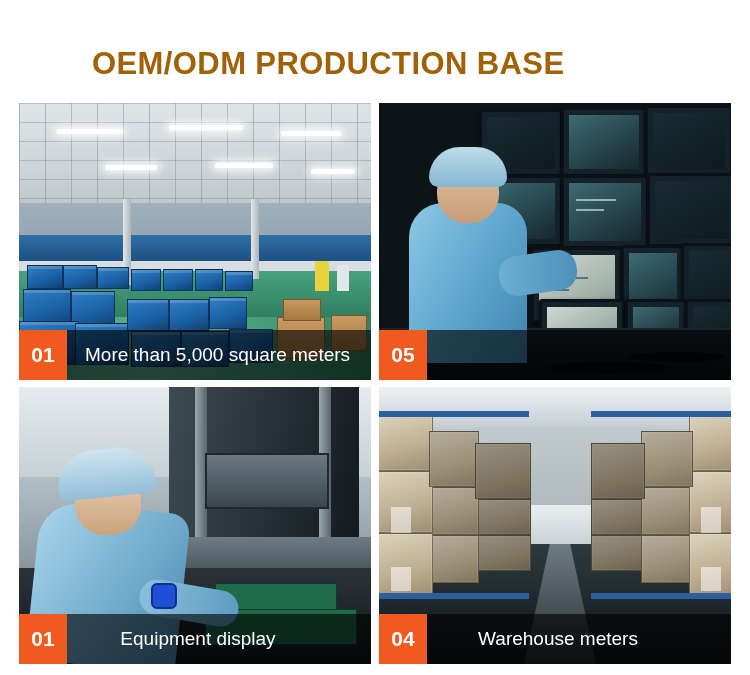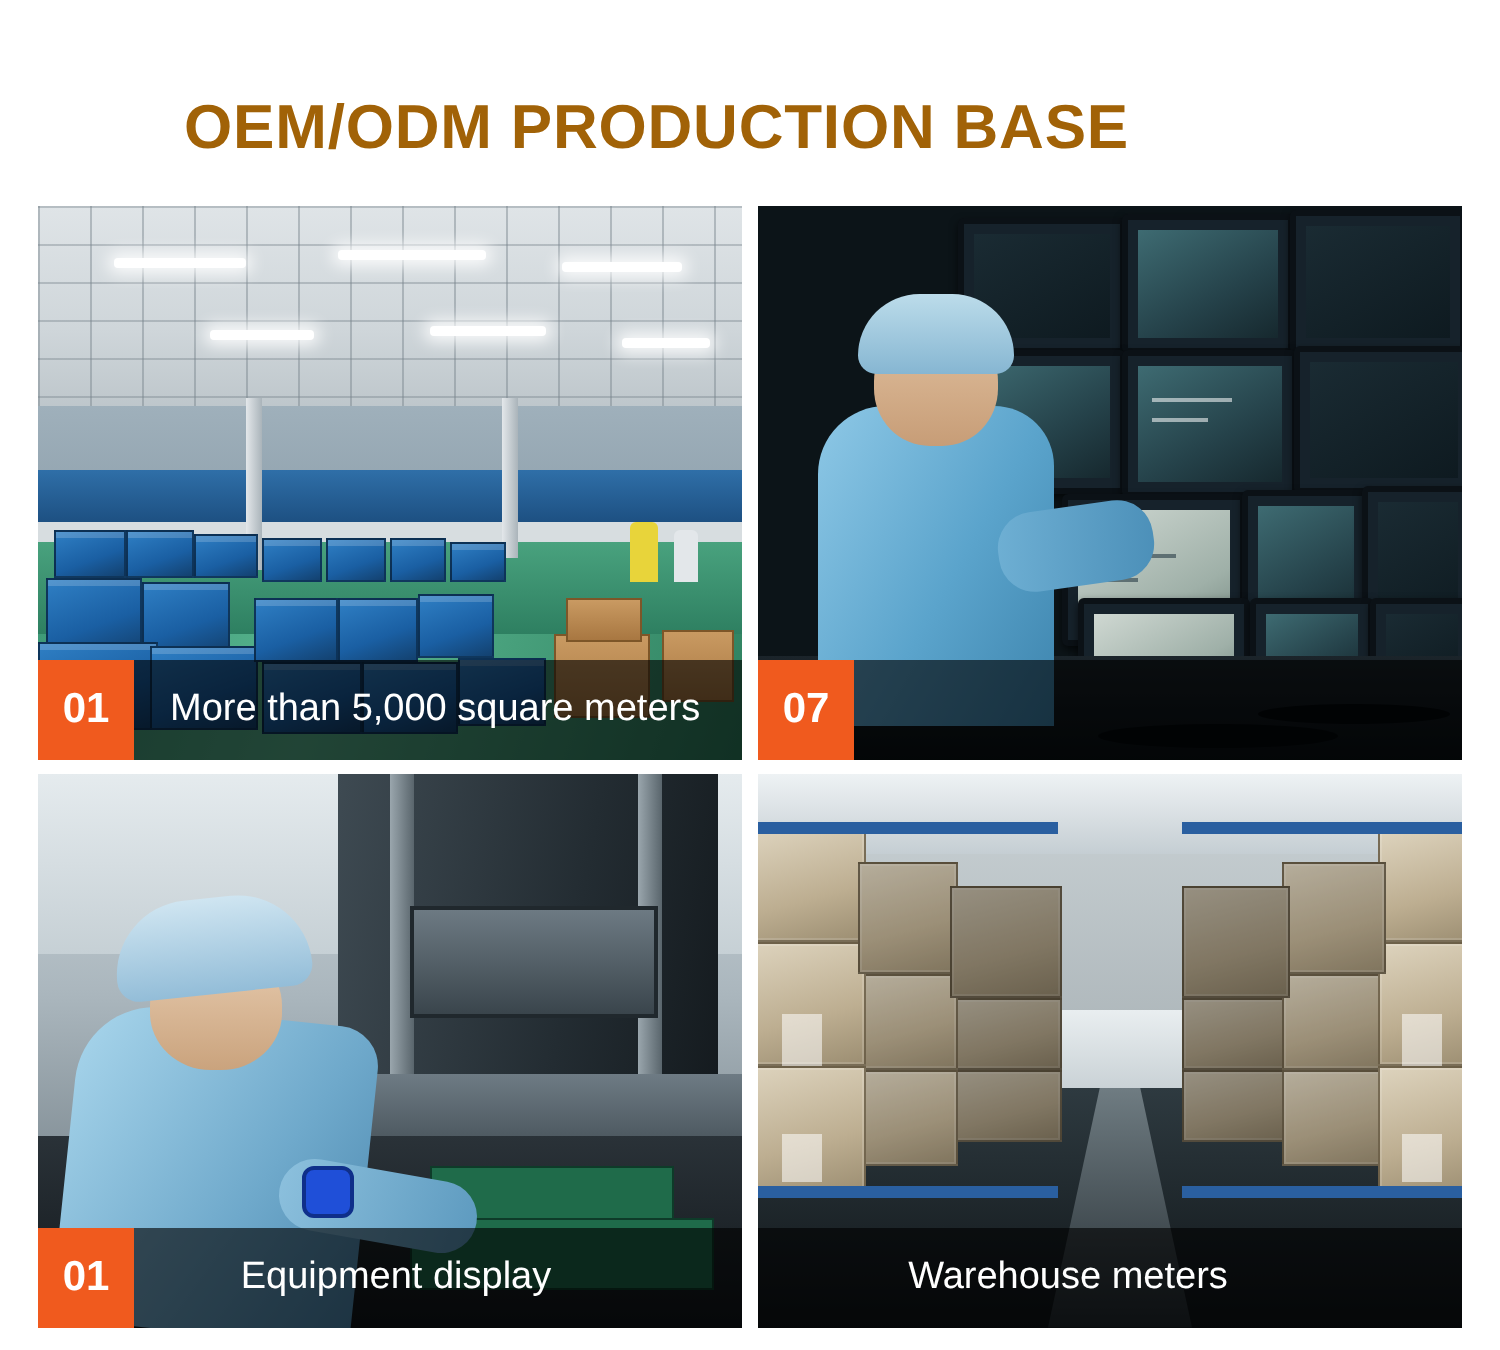--- a/index.html
+++ b/index.html
@@ -397,21 +397,21 @@
         <div class="p2-desk"></div>
         <div class="p2-cable" style="left:170px;bottom:6px;width:120px;height:12px;"></div>
         <div class="p2-cable" style="left:250px;bottom:18px;width:96px;height:10px;"></div>
 
         <div class="p2-worker-body"></div>
         <div class="p2-arm"></div>
         <div class="p2-worker-head"></div>
         <div class="p2-worker-cap"></div>
       </div>
       <div class="caption">
-        <div class="cap-num">07</div>
+        <div class="cap-num">05</div>
       </div>
     </div>
 
     <div class="cell">
       <div class="photo">
         <div class="p3-bg"></div>
         <div class="p3-wall"></div>
         <div class="p3-machine"></div>
         <div class="p3-post" style="left:176px;top:0;height:150px;"></div>
         <div class="p3-post" style="left:300px;top:0;height:150px;"></div>
@@ -462,18 +462,19 @@
         <div class="p4-carton" style="left:310px;top:146px;width:48px;height:62px;"></div>
         <div class="p4-carton" style="left:310px;top:28px;width:48px;height:54px;"></div>
         <div class="p4-carton dim" style="left:262px;top:44px;width:50px;height:54px;"></div>
         <div class="p4-carton dimmer" style="left:212px;top:56px;width:52px;height:54px;"></div>
         <div class="p4-beam" style="left:212px;top:206px;width:150px;height:6px;"></div>
         <div class="p4-beam" style="left:212px;top:24px;width:150px;height:6px;"></div>
         <div class="p4-label" style="left:322px;top:120px;width:20px;height:26px;"></div>
         <div class="p4-label" style="left:322px;top:180px;width:20px;height:24px;"></div>
       </div>
       <div class="caption">
+        <div class="cap-num">04</div>
         <div class="cap-text center">Warehouse meters</div>
       </div>
     </div>
 
   </div>
 </div>
 
 </body></html>

